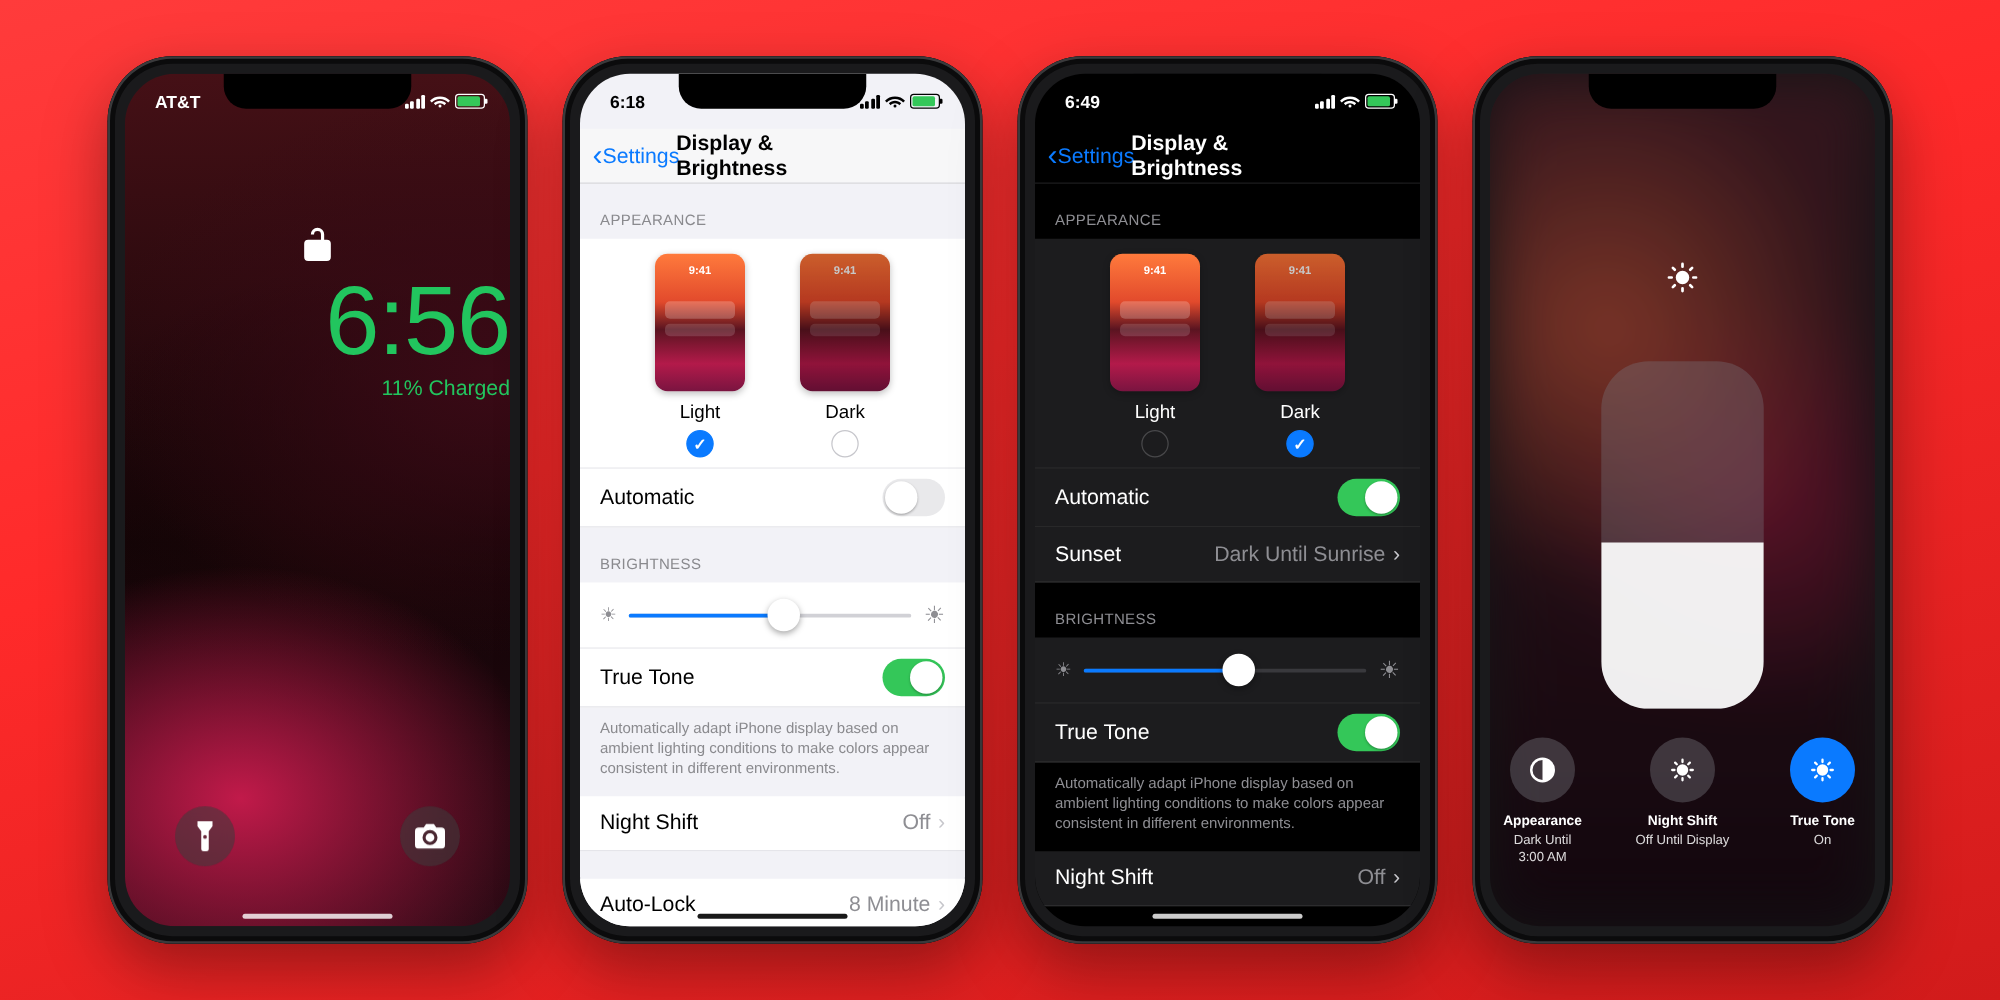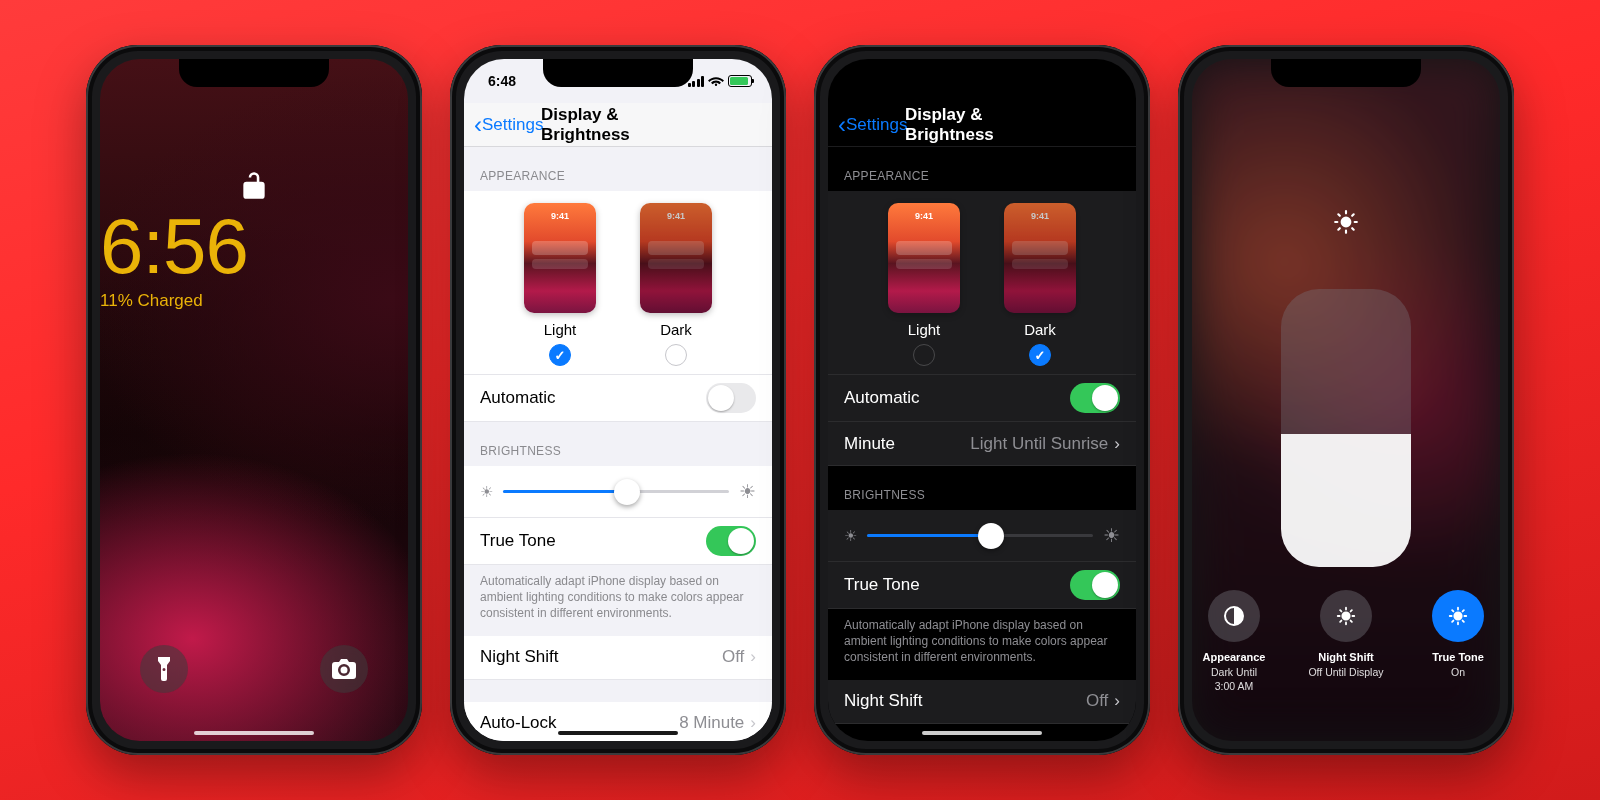--- a/index.html
+++ b/index.html
@@ -52,21 +52,21 @@
   .batt i{ display:block; height:100%; background:#34c759; border-radius:1.5px; width:90%;}
 
   
   .lockbg{ position:absolute; inset:0;
     background:
       radial-gradient(ellipse 420px 320px at 30% 85%, #c11a4a 0%, rgba(193,26,74,0) 58%),
       radial-gradient(ellipse 520px 380px at 95% 35%, #3a0a16 0%, rgba(20,5,10,0) 60%),
       radial-gradient(ellipse 300px 260px at 50% 50%, #1a0608 0%, rgba(0,0,0,0) 70%),
       linear-gradient(180deg,#451016 0%, #120406 55%, #2a0a14 100%);
   }
-  .lock-center{ position:absolute; top:110px; left:0; right:0; text-align:left; color:#eab308; z-index:10;}
+  .lock-center{ position:absolute; top:120px; left:0; right:0; text-align:right; color:#22c55e; z-index:10;}
   .unlock-svg{ width:26px; height:32px; display:block; margin:0 auto 6px; }
   .lock-time{ font-size:78px; font-weight:300; letter-spacing:-1px; line-height:1; margin-top:4px;}
   .lock-sub{ font-size:17px; font-weight:400; margin-top:6px;}
   .lockbtn{ position:absolute; bottom:48px; width:48px; height:48px; border-radius:50%;
     background:rgba(60,60,60,.55); backdrop-filter:blur(6px); display:flex; align-items:center; justify-content:center; color:#fff;}
   .lockbtn.left{ left:40px;} .lockbtn.right{ right:40px;}
 
   
   .settings-light{ background:#f2f2f7; color:#000;}
   .settings-dark{ background:#000; color:#fff;}
@@ -146,20 +146,37 @@
 
   svg{ display:block; }
 </style>
 </head>
 <body>
 
 <div class="phone">
   <div class="screen">
     <div class="notch"></div>
     <div class="lockbg"></div>
+    <div class="statusbar white">
+      <span>AT&amp;T</span>
+      <div class="status-icons">
+        <div class="sig">
+            <span></span>
+            <span></span>
+            <span></span>
+            <span></span>
+          </div>
+        <svg class="wifi-ic" viewBox="0 0 20 14">
+            <path fill="currentColor" d="M10 13.2a1.5 1.5 0 100-3 1.5 1.5 0 000 3zm0-11C6 2.2 2.4 3.8 0 6.4l1.8 1.8C3.8 6 6.8 4.7 10 4.7s6.2 1.3 8.2 3.5L20 6.4C17.6 3.8 14 2.2 10 2.2zm0 4.3c-2.4 0-4.6 1-6.2 2.6l1.9 1.9c1.1-1.2 2.6-1.9 4.3-1.9s3.2.7 4.3 1.9l1.9-1.9C14.6 7.5 12.4 6.5 10 6.5z"></path>
+          </svg>
+        <div class="batt">
+            <i></i>
+          </div>
+      </div>
+    </div>
     <div class="lock-center">
       <svg class="unlock-svg" viewBox="0 0 24 30">
           <path fill="#fff" d="M17 12V8a5 5 0 10-10 0h2.4A2.6 2.6 0 0112 5.4 2.6 2.6 0 0114.6 8v4H5a3 3 0 00-3 3v10a3 3 0 003 3h14a3 3 0 003-3V15a3 3 0 00-3-3z"></path>
         </svg>
       <div class="lock-time">6:56</div>
       <div class="lock-sub">11% Charged</div>
     </div>
     <div class="lockbtn left">
       <svg width="20" height="24" viewBox="0 0 20 24">
           <path fill="#fff" d="M4 0h12v4l-3 4v14a2 2 0 01-2 2H9a2 2 0 01-2-2V8L4 4zm6 11a1.5 1.5 0 100 3 1.5 1.5 0 000-3z"></path>
@@ -171,21 +188,21 @@
         </svg>
     </div>
     <div class="home-ind light"></div>
   </div>
 </div>
 
 <div class="phone">
   <div class="screen settings-light">
     <div class="notch"></div>
     <div class="statusbar black">
-      <span>6:48</span>
+      <span>6:18</span>
       <div class="status-icons">
         <div class="sig">
             <span></span>
             <span></span>
             <span></span>
             <span></span>
           </div>
         <svg class="wifi-ic" viewBox="0 0 20 14">
             <path fill="currentColor" d="M10 13.2a1.5 1.5 0 100-3 1.5 1.5 0 000 3zm0-11C6 2.2 2.4 3.8 0 6.4l1.8 1.8C3.8 6 6.8 4.7 10 4.7s6.2 1.3 8.2 3.5L20 6.4C17.6 3.8 14 2.2 10 2.2zm0 4.3c-2.4 0-4.6 1-6.2 2.6l1.9 1.9c1.1-1.2 2.6-1.9 4.3-1.9s3.2.7 4.3 1.9l1.9-1.9C14.6 7.5 12.4 6.5 10 6.5z"></path>
           </svg>
@@ -261,20 +278,37 @@
         </span>
     </div>
 
     <div class="home-ind"></div>
   </div>
 </div>
 
 <div class="phone">
   <div class="screen settings-dark">
     <div class="notch"></div>
+    <div class="statusbar white">
+      <span>6:49</span>
+      <div class="status-icons">
+        <div class="sig">
+            <span></span>
+            <span></span>
+            <span></span>
+            <span></span>
+          </div>
+        <svg class="wifi-ic" viewBox="0 0 20 14">
+            <path fill="currentColor" d="M10 13.2a1.5 1.5 0 100-3 1.5 1.5 0 000 3zm0-11C6 2.2 2.4 3.8 0 6.4l1.8 1.8C3.8 6 6.8 4.7 10 4.7s6.2 1.3 8.2 3.5L20 6.4C17.6 3.8 14 2.2 10 2.2zm0 4.3c-2.4 0-4.6 1-6.2 2.6l1.9 1.9c1.1-1.2 2.6-1.9 4.3-1.9s3.2.7 4.3 1.9l1.9-1.9C14.6 7.5 12.4 6.5 10 6.5z"></path>
+          </svg>
+        <div class="batt">
+            <i></i>
+          </div>
+      </div>
+    </div>
     <div class="nav">
       <div class="back">
           <span class="chev">‹</span>
           <span>Settings</span>
         </div>
       <div class="nav-title">Display &amp; Brightness</div>
     </div>
 
     <div class="section-h">APPEARANCE</div>
     <div class="appearance">
@@ -295,23 +329,23 @@
           </div>
         <div>Dark</div>
         <div class="radio on"></div>
       </div>
     </div>
     <div class="row">
       <span class="lbl">Automatic</span>
       <div class="toggle on"></div>
     </div>
     <div class="row">
-      <span class="lbl">Minute</span>
+      <span class="lbl">Sunset</span>
       <span class="val">
-          <span>Light Until Sunrise</span>
+          <span>Dark Until Sunrise</span>
           <span class="disclosure">›</span>
         </span>
     </div>
 
     <div class="section-h">BRIGHTNESS</div>
     <div class="slider-row">
       <div class="slider">
         <span class="sun">☀︎</span>
         <div class="track">
             <div class="fill" style="width:55%"></div>

